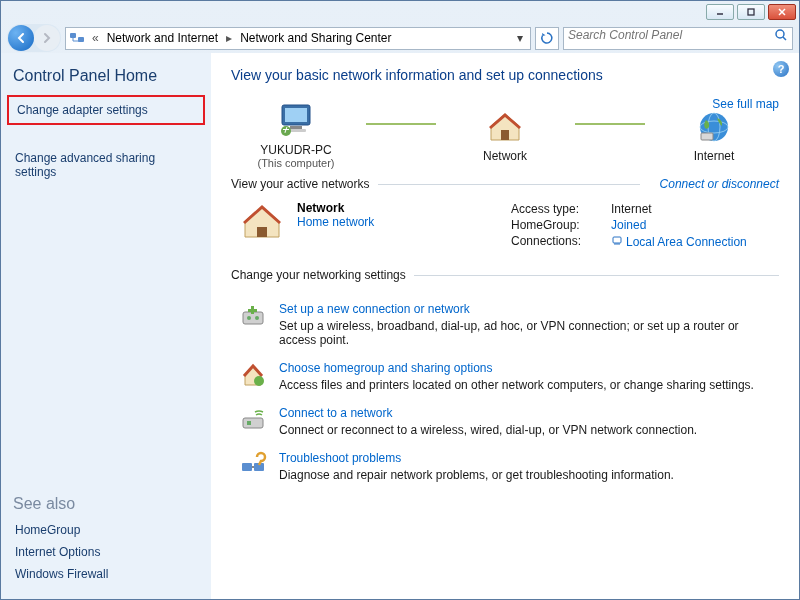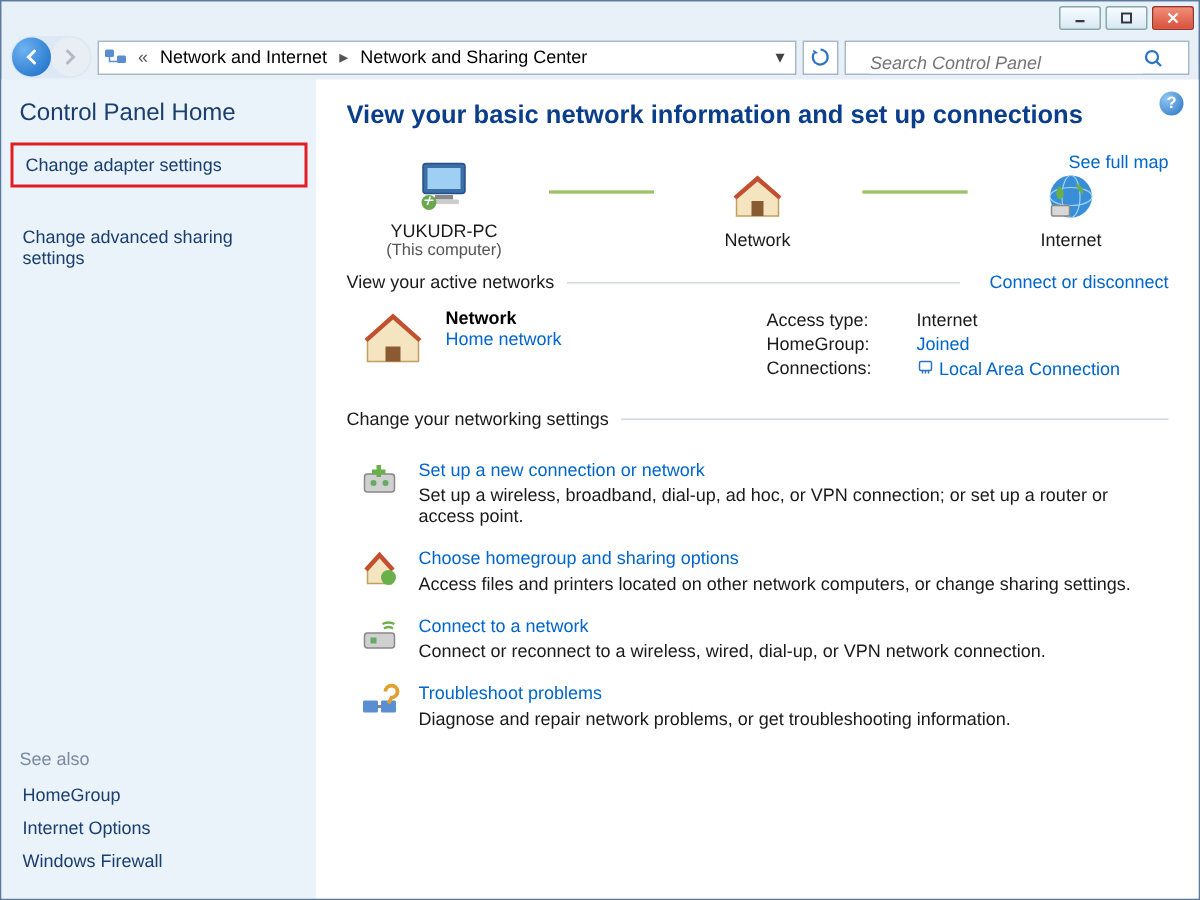--- a/index.html
+++ b/index.html
@@ -18,47 +18,47 @@
 .navbtn { width: 26px; height: 26px; border-radius: 50%; display: flex; align-items: center; justify-content: center; cursor: pointer; }
 .navbtn.back { background: radial-gradient(circle at 30% 30%, #6db3f2, #1669c4); }
 .navbtn.fwd { background: #e8eef4; }
 .navbtn.fwd svg { opacity: .35; }
 .addressbar { flex: 1; height: 23px; background: #fff; border: 1px solid #a7b7c7; display: flex; align-items: center; padding: 0 2px; gap: 4px; }
 .addricon { width: 18px; height: 18px; display: flex; align-items: center; justify-content: center; }
 .crumb { color: #000; padding: 0 2px; }
 .crumb.sep { color: #555; }
 .addr-drop { margin-left: auto; width: 16px; text-align: center; color: #444; }
 .refreshbtn { width: 24px; height: 23px; background: #fff; border: 1px solid #a7b7c7; display: flex; align-items: center; justify-content: center; cursor: pointer; }
-.searchbox { width: 230px; height: 23px; background: #fff; border: 1px solid #a7b7c7; display: flex; align-items: flex-end; padding: 0 16px; }
+.searchbox { width: 230px; height: 23px; background: #fff; border: 1px solid #a7b7c7; display: flex; align-items: flex-start; padding: 0 4px; }
 .searchbox input { border: none; outline: none; flex: 1; font-style: italic; color: #777; }
 .searchbox .sicon { color: #3a6ea5; }
 
 
 .body { flex: 1; display: flex; background: linear-gradient(to right, #eaf2fa 0, #eaf2fa 210px, #fff 210px); }
 .sidebar { width: 210px; padding: 14px 12px; display: flex; flex-direction: column; }
 .sidelink { color: #1a3e6e; padding: 4px 2px; cursor: pointer; }
 .side-home { color: #1a3e6e; font-size: 16px; margin-bottom: 12px; }
 .highlight { border: 2px solid #e41c23; padding: 2px 6px; margin: -2px -6px 22px; }
-.seealso { margin-top: auto; color: #7a8aa0; font-size: 12px; margin-bottom: 6px; }
+.seealso { margin-top: auto; color: #7a8aa0; font-size: 16px; margin-bottom: 6px; }
 
 .content { flex: 1; padding: 14px 20px 10px 20px; position: relative; }
 .helpicon { position: absolute; top: 8px; right: 10px; width: 16px; height: 16px; border-radius: 50%; background: radial-gradient(circle at 30% 30%, #8fc6f2, #2a72c4); color: #fff; font-weight: bold; text-align: center; line-height: 16px; cursor: pointer; font-size: 11px; }
-h1 { color: #0a3e8a; font-size: 17px; font-weight: bold; margin-bottom: 16px; }
+h1 { color: #0a3e8a; font-size: 14px; font-weight: normal; margin-bottom: 16px; }
 .netmap { display: flex; align-items: center; position: relative; margin-bottom: 4px; }
 .fullmap { position: absolute; right: 0; top: -2px; color: #0066cc; cursor: pointer; }
 .netnode { width: 130px; text-align: center; }
 .netnode .ico { height: 44px; display: flex; align-items: center; justify-content: center; }
 .netnode .lbl { color: #1a1a1a; }
 .netnode .sub { color: #555; font-size: 11px; }
 .netline { flex: 1; display: flex; align-items: center; justify-content: center; padding-bottom:20px; }
 .netline .ln { width: 70px; height: 2px; background: repeating-linear-gradient(90deg,#7fa04a 0,#7fa04a 3px,transparent 3px,transparent 5px); border-top:1px solid #9ec06a; border-bottom:1px solid #9ec06a; background:#c8e0a0; }
 
 .section-hdr { display: flex; align-items: center; margin: 8px 0 6px; color: #1a1a1a; }
 .section-hdr .line { flex:1; height:1px; background:#d0d8e0; margin-left:8px; }
-.section-hdr .rlink { color:#0066cc; cursor:pointer; margin-left:20px; }
+.section-hdr .rlink { color:#0066cc; cursor:pointer; margin-left:20px;font-style:italic; }
 
 .active-net { display:flex; gap:16px; padding:4px 8px 10px; }
 .active-left { display:flex; gap:12px; align-items:flex-start; flex:1; }
 .active-left .hicon { width:46px; height:40px; }
 .active-left .ntitle { font-weight:bold; }
 .active-left .ntype { color:#0066cc; cursor:pointer; }
 .active-right { width:260px; }
 .kvrow { display:flex; padding:1px 0; }
 .kvrow .k { width:100px; color:#1a1a1a; }
 .kvrow .v { color:#1a1a1a; }

